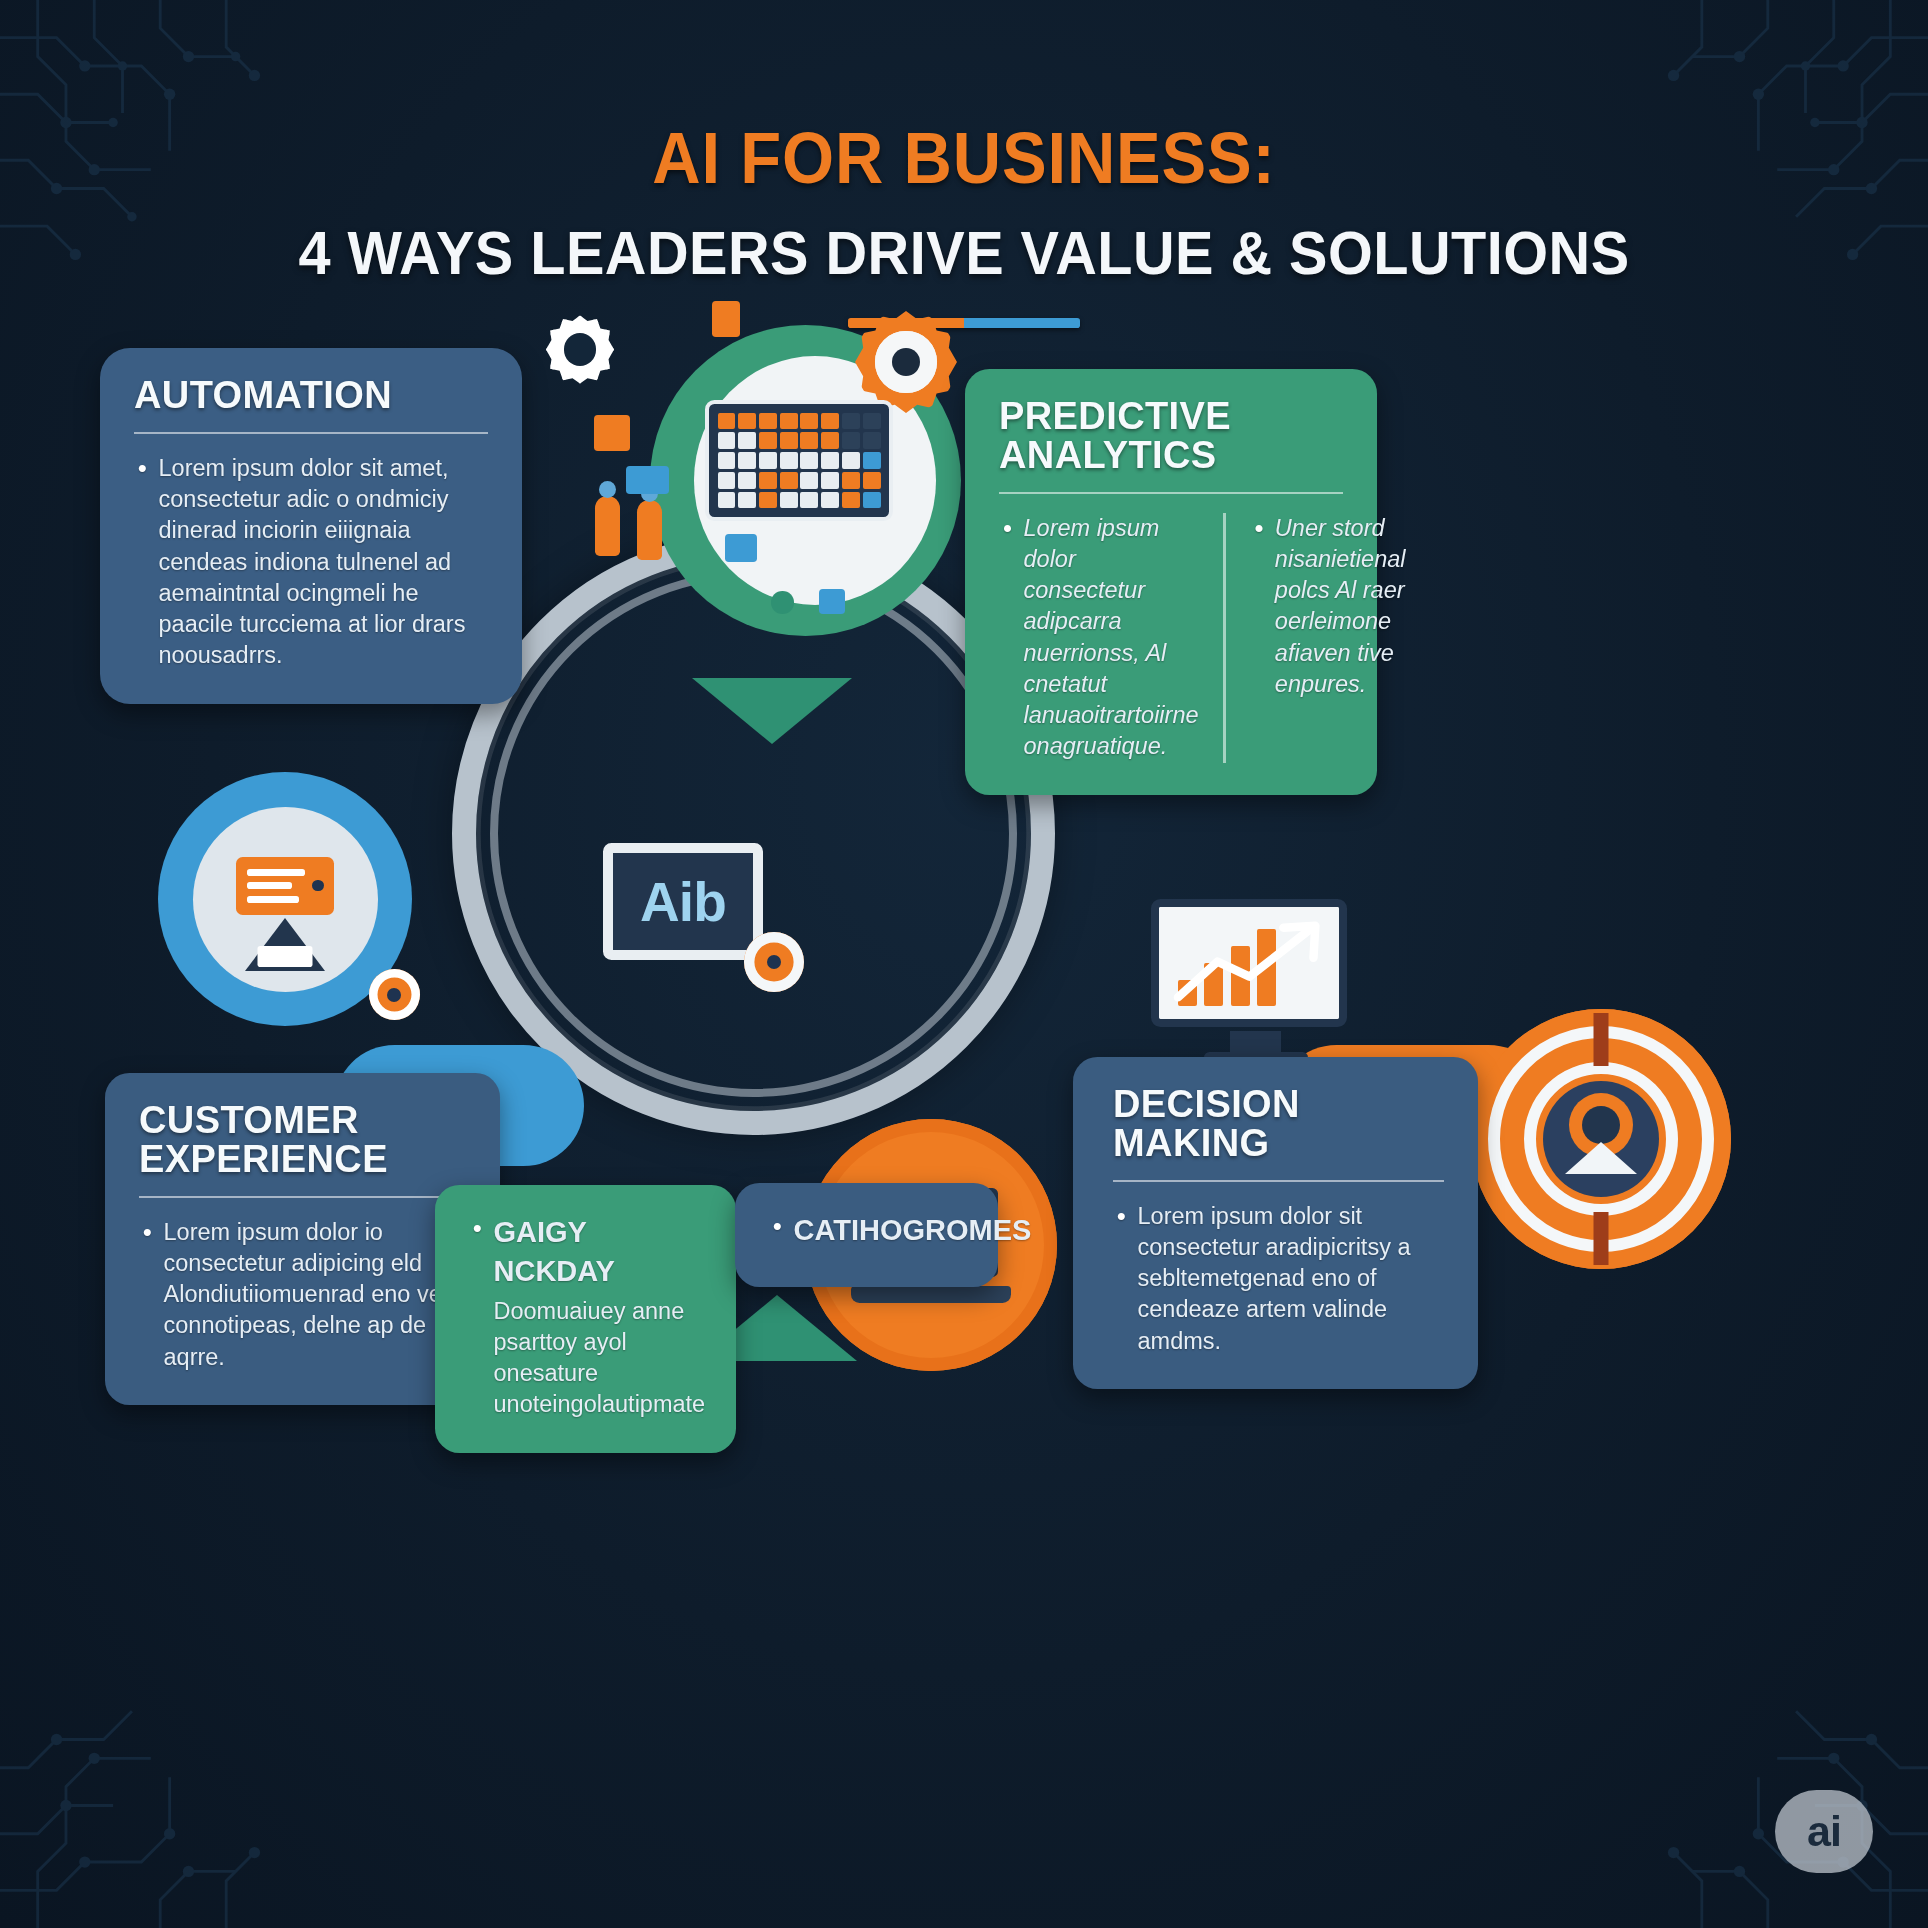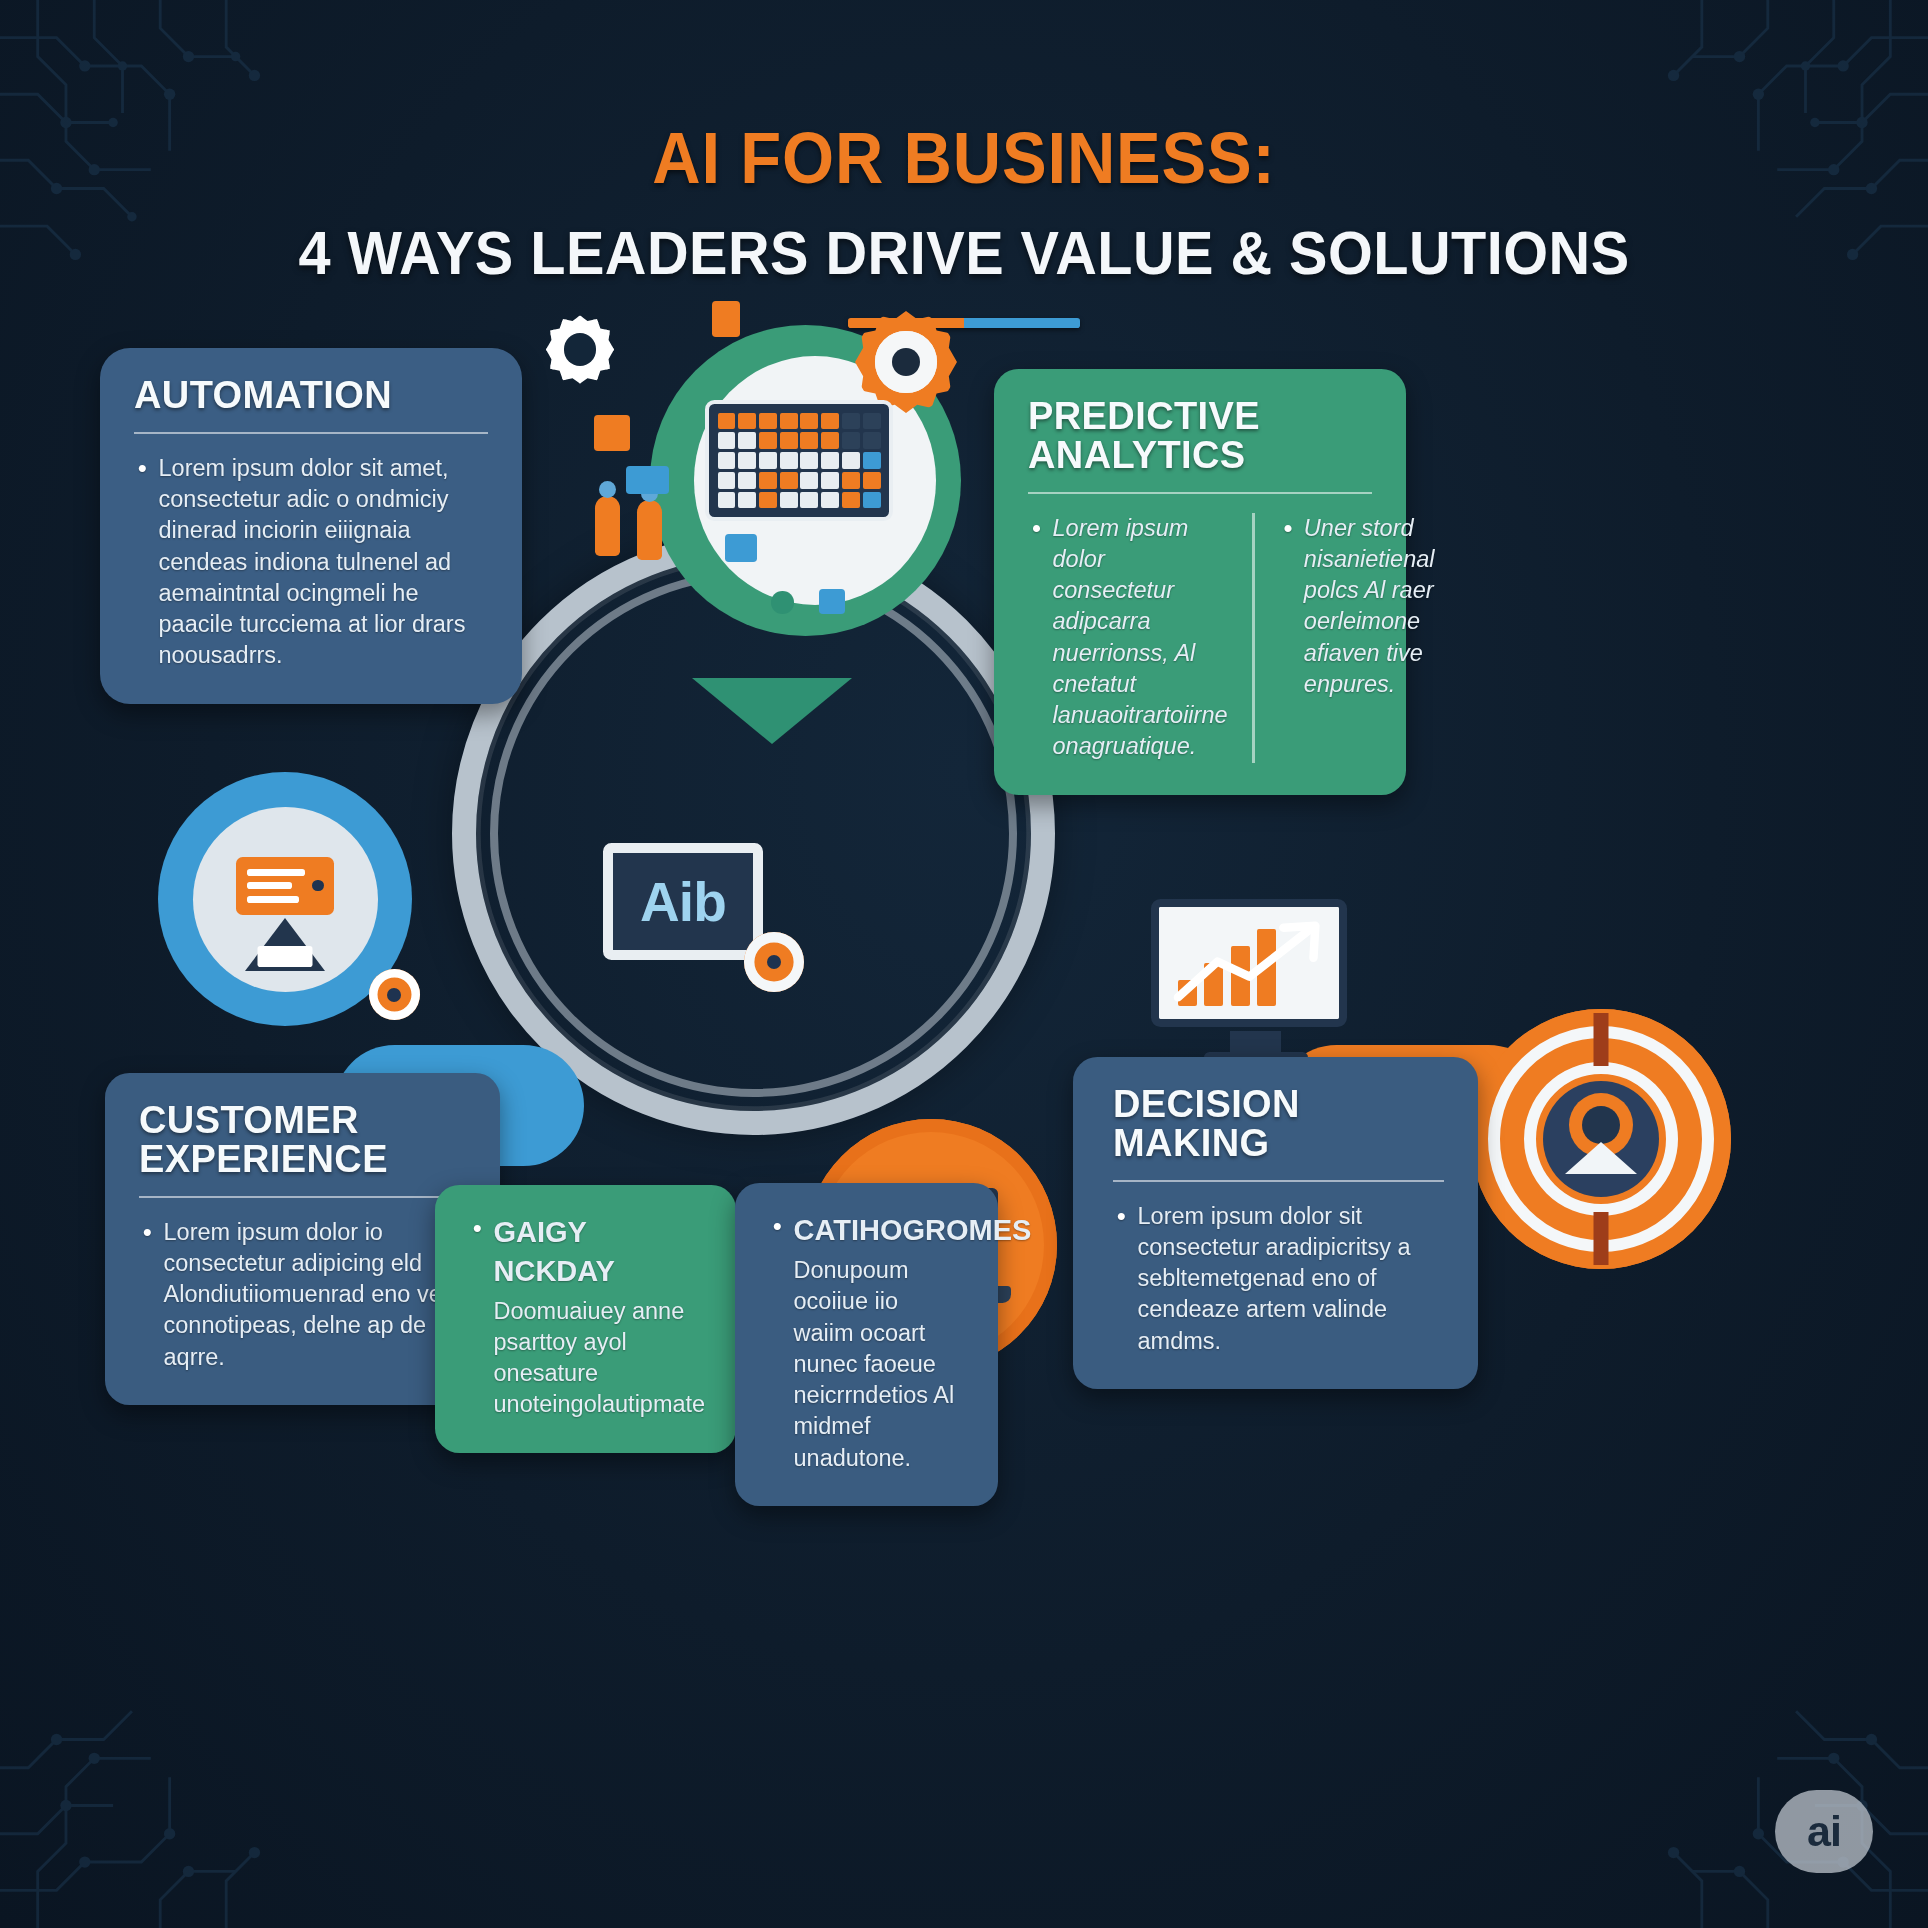--- a/index.html
+++ b/index.html
@@ -465,21 +465,21 @@
   .card li::before {
     content: "•";
     position: absolute;
     left: 3.8px; top: -1.9px;
     font-size: 26px;
     color: #ffffff;
   }
 
   
   #card-automation  { left: 100px;  top: 348px;  width: 422px; border-radius: 30px; }
-  #card-predictive  { left: 994px; top: 369px;  width: 412px;  }
+  #card-predictive  { left: 965px; top: 369px;  width: 412px;  }
   #card-customer    { left: 105px;  top: 1073px; width: 395px; }
   #card-decision    { left: 1073px; top: 1057px; width: 405px; padding-left: 40px; }
   #card-green-small { left: 435px;  top: 1185px; width: 301px; }
   #card-blue-small  { left: 735px;  top: 1183px; width: 263px; }
 
   
   .two-col {
     display: flex;
     gap: 24.5px;
     font-style: italic;
@@ -778,21 +778,20 @@
         <b style="font-size:29px;font-weight:800;display:block;margin-bottom:5.6px">GAIGY NCKDAY</b>
         <span>Doomuaiuey anne psarttoy ayol onesature unoteingolautipmate</span>
       </li>
     </ul>
   </div>
 
   <div class="card navy" id="card-blue-small">
     <ul>
       <li>
         <b style="font-size:29px;font-weight:800;display:block;margin-bottom:5.6px">CATIHOGROMES</b>
-        <span>Donupoum ocoiiue iio waiim ocoart nunec faoeue neicrrndetios Al midmef unadutone.</span>
       </li>
     </ul>
   </div>
 
   <div class="watermark">
     <span>ai</span>
   </div>
 
 </div>
 

